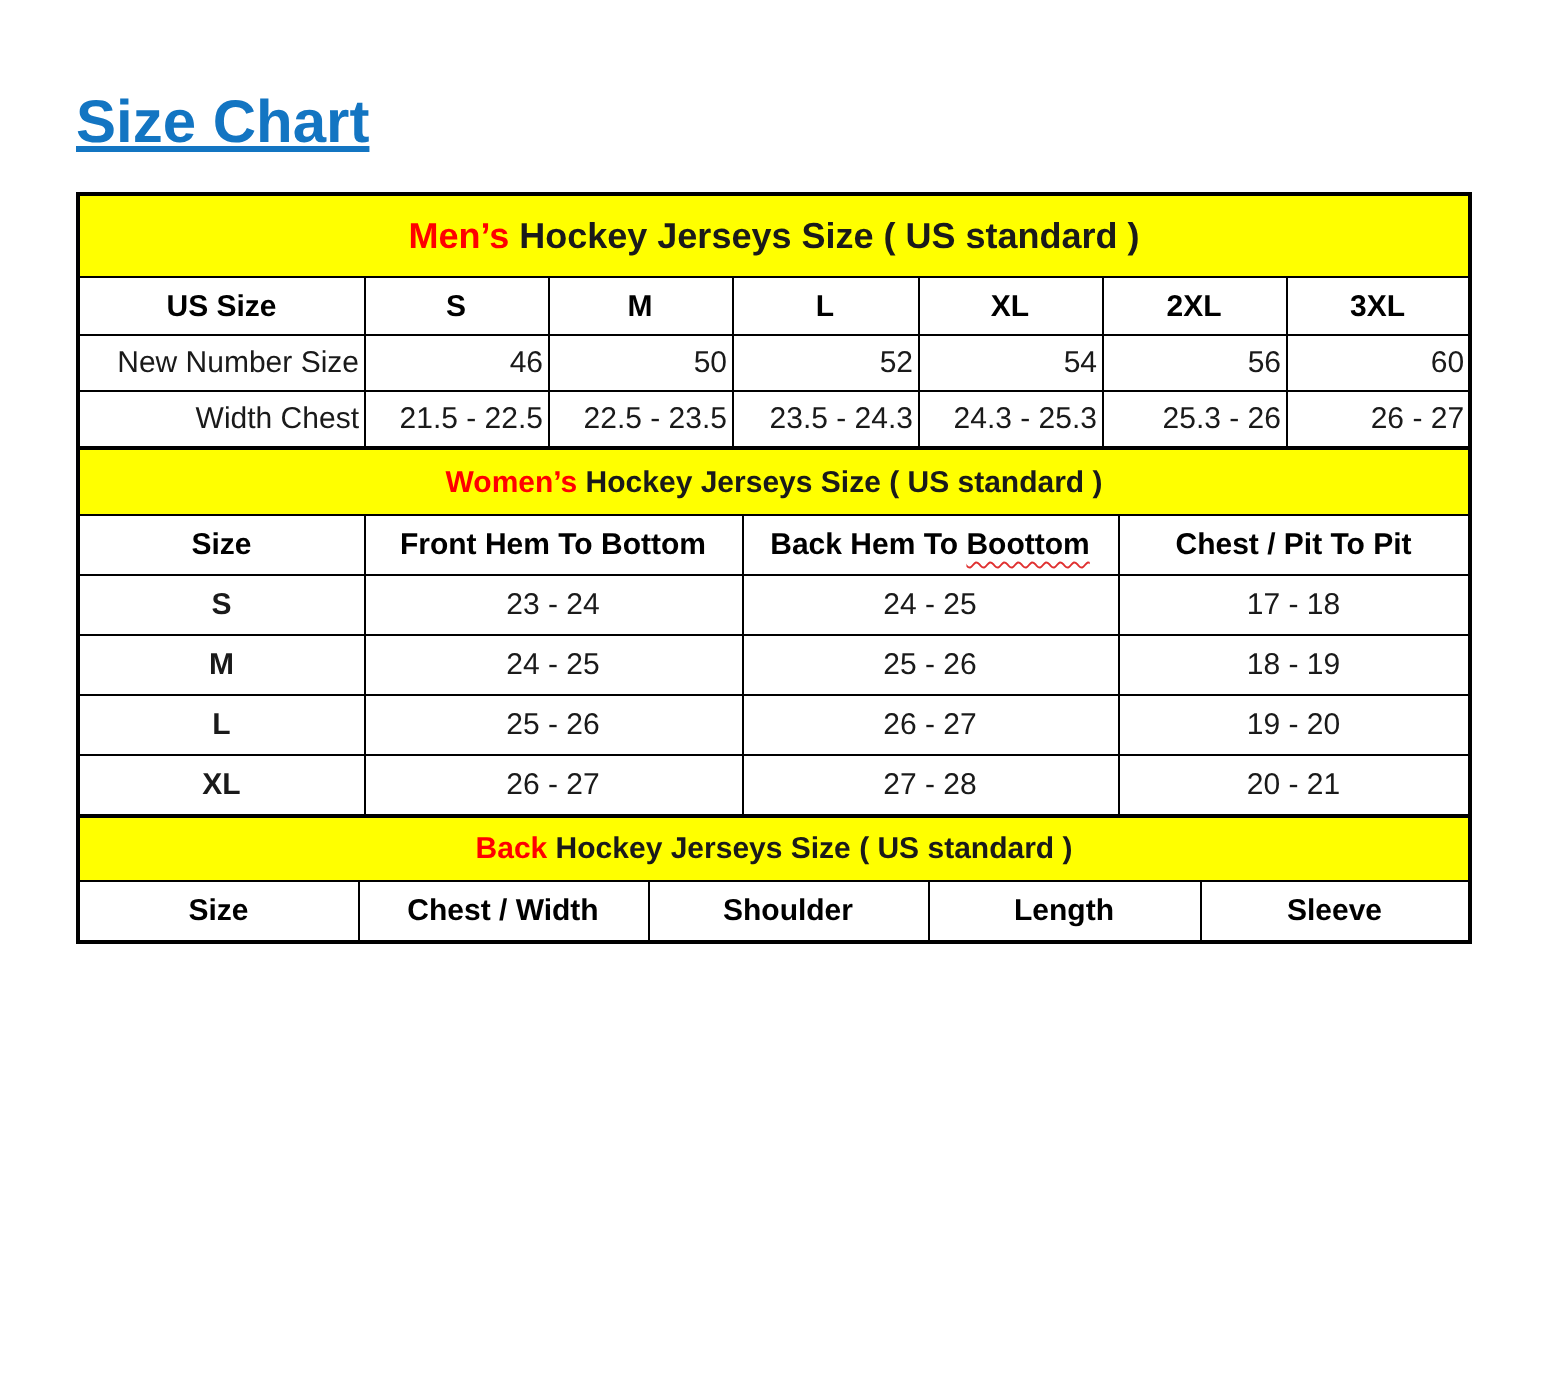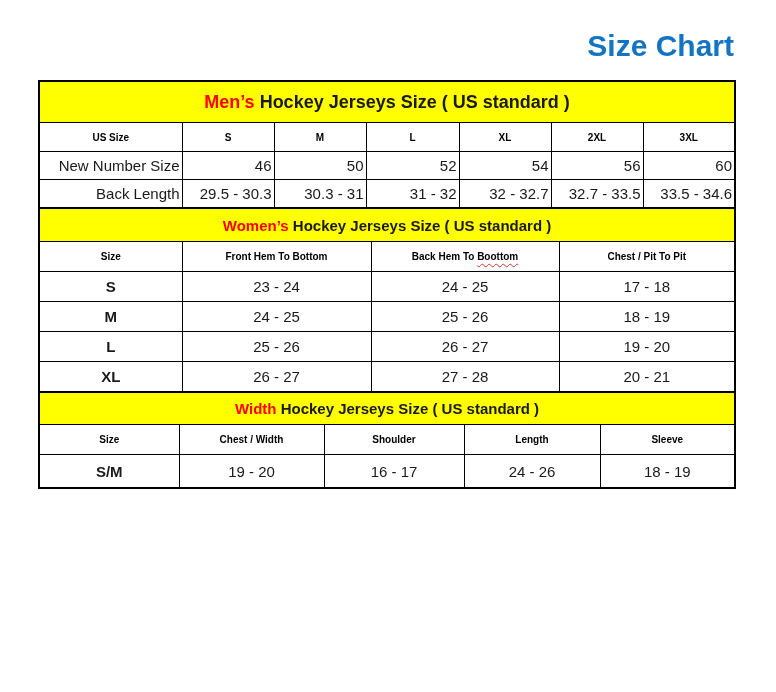--- a/index.html
+++ b/index.html
@@ -9,29 +9,30 @@
     font-family: "Liberation Sans", sans-serif;
   }
   .page {
     position: relative;
     width: 776px;
     height: 692px;
     background: #ffffff;
     overflow: hidden;
   }
   .page-title {
-    padding-top: 28px;
+    padding-top: 44px;
     margin-left: 38px;
     width: 696px;
-    text-align: right;
+    text-align: left;
     font-size: 30px;
     font-weight: bold;
     color: var(--title-color, #1375C2);
     line-height: 36px;
     margin-bottom: 16px;
+    text-decoration: underline;
   }
   table.sizes {
     border-collapse: collapse;
     table-layout: fixed;
     width: 696px;
     margin-left: 38px;
     border: 2px solid var(--border-color, #000);
   }
   table.sizes + table.sizes { margin-top: -2px; }
   table.sizes td, table.sizes th {
@@ -48,21 +49,21 @@
     background: var(--header-bg, #FFFF00);
     font-weight: bold;
     font-size: 17px;
     color: #000000;
     border: 2px solid var(--border-color, #000);
   }
   .t-mens td.caption { height: 36px; font-size: 18px; margin-left: 20px; }
   .t-womens td.caption { height: 28px; margin-top: 31px; }
   .t-youth td.caption { height: 27px; }
   .caption .hl { color: var(--highlight-color, #FF0000); }
-  tr.head-row th { font-weight: bold; font-size: 10px; color: #000; }
+  tr.head-row th { font-weight: bold; font-size: 15px; color: #000; }
   .t-mens tr.head-row th { height: 24px; }
   .t-womens tr.head-row th { height: 25px; }
   .t-youth tr.head-row th { height: 25px; }
   .t-mens tr.data-row td { height: 23px; text-align: right; }
   .t-womens tr.data-row td { height: 25px; }
   .t-youth tr.data-row td { height: 28px; }
   td.lab { font-weight: normal; }
   .t-womens td.lab, .t-youth td.lab { font-weight: bold; }
   .t-mens td.lab { font-weight: normal; font-size: 15px; }
   .squiggle {
@@ -106,27 +107,27 @@
     <tr class="data-row">
       <td class="lab">New Number Size</td>
       <td>46</td>
       <td>50</td>
       <td>52</td>
       <td>54</td>
       <td>56</td>
       <td>60</td>
     </tr>
     <tr class="data-row">
-      <td class="lab">Back Length</td>
-      <td>29.5 - 30.3</td>
-      <td>30.3 - 31</td>
-      <td>31 - 32</td>
-      <td>32 - 32.7</td>
-      <td>32.7 - 33.5</td>
-      <td>33.5 - 34.6</td>
+      <td class="lab">Width Chest</td>
+      <td>21.5 - 22.5</td>
+      <td>22.5 - 23.5</td>
+      <td>23.5 - 24.3</td>
+      <td>24.3 - 25.3</td>
+      <td>25.3 - 26</td>
+      <td>26 - 27</td>
     </tr>
     </tbody>
   </table>
 
   <table class="sizes t-womens">
     <colgroup>
       <col style="width:143px">
         <col style="width:189px">
         <col style="width:188px">
         <col style="width:176px">
@@ -171,32 +172,25 @@
   <table class="sizes t-youth">
     <colgroup>
       <col style="width:140px">
         <col style="width:145px">
         <col style="width:140px">
         <col style="width:136px">
         <col style="width:135px">
     </colgroup>
     <tbody>
     <tr>
-      <td class="caption" colspan="5"><span class="hl">Width</span><span> Hockey Jerseys Size ( US standard )</span></td>
+      <td class="caption" colspan="5"><span class="hl">Back</span><span> Hockey Jerseys Size ( US standard )</span></td>
     </tr>
     <tr class="head-row">
       <th>Size</th>
       <th>Chest / Width</th>
       <th>Shoulder</th>
       <th>Length</th>
       <th>Sleeve</th>
     </tr>
-    <tr class="data-row">
-      <td class="lab">S/M</td>
-      <td>19 - 20</td>
-      <td>16 - 17</td>
-      <td>24 - 26</td>
-      <td>18 - 19</td>
-    </tr>
     </tbody>
   </table>
 
 </div>
 
 </body></html>

